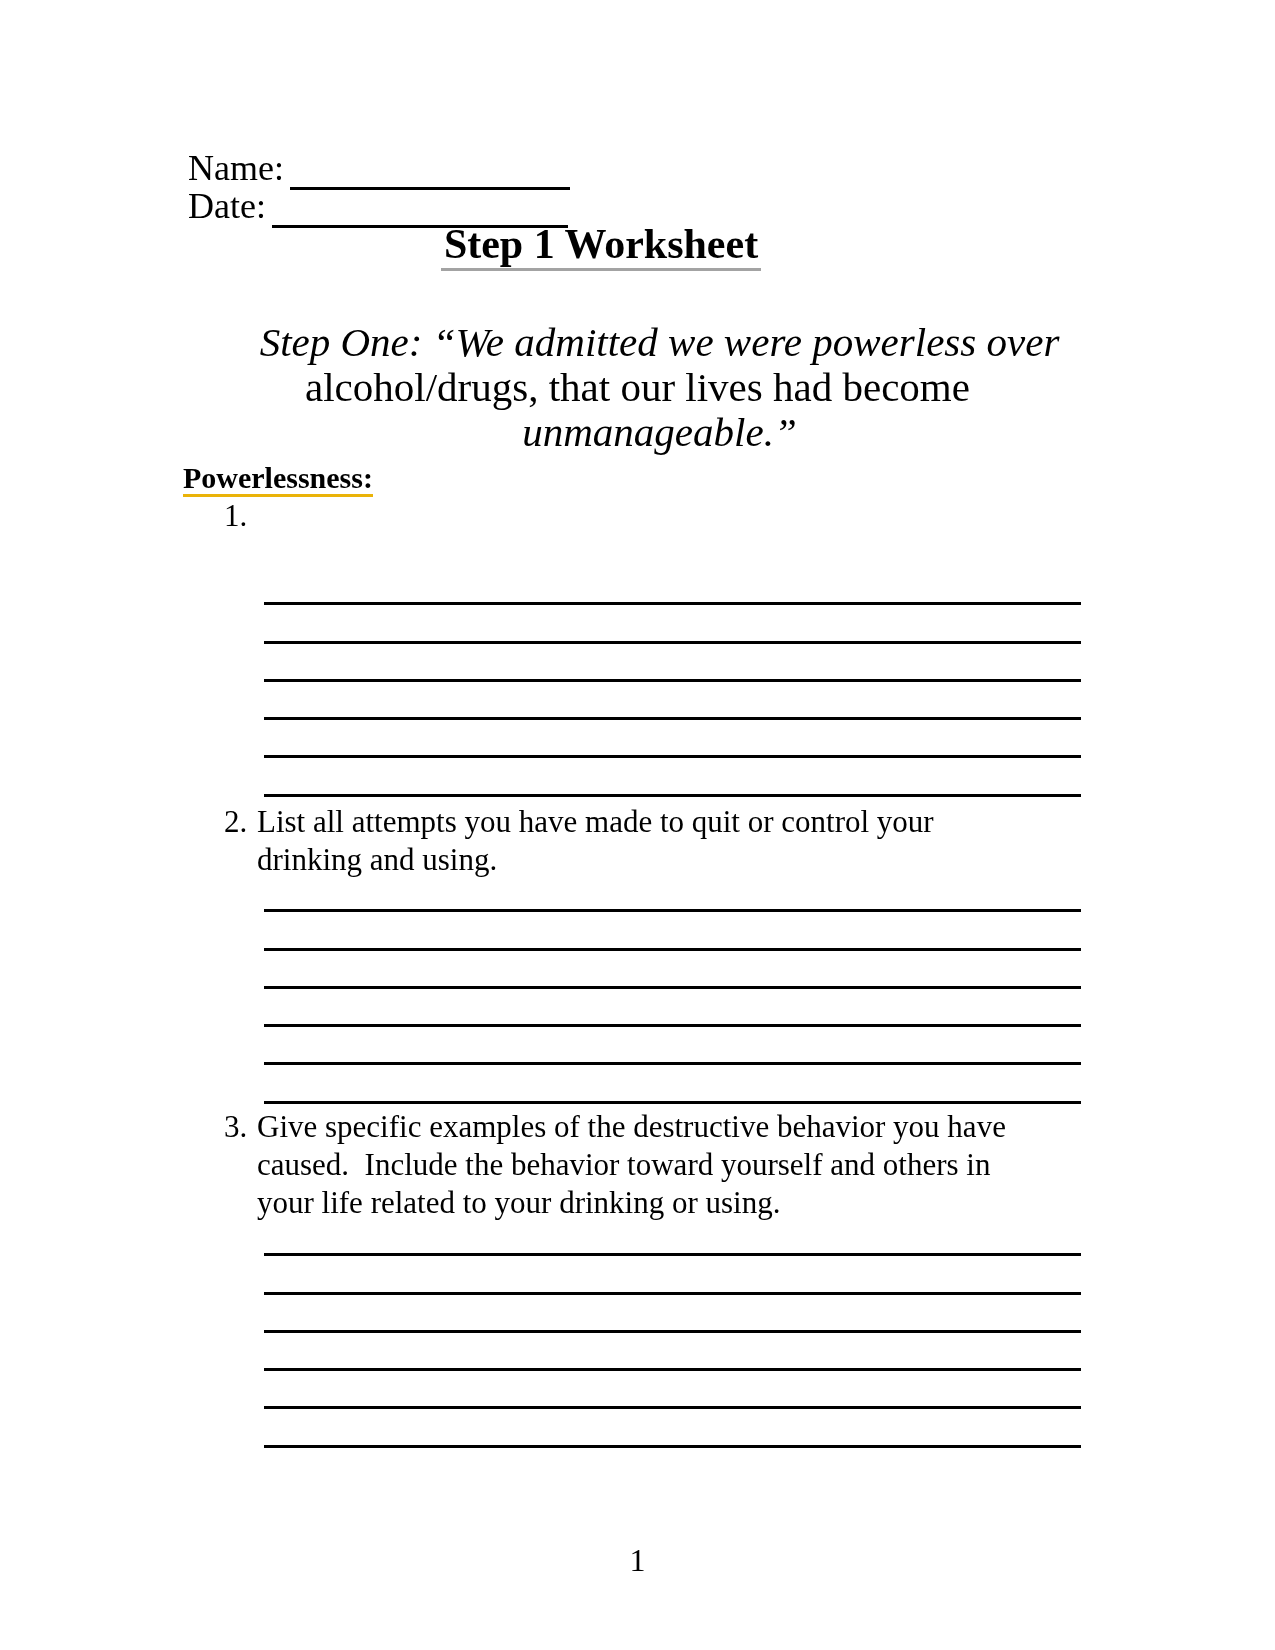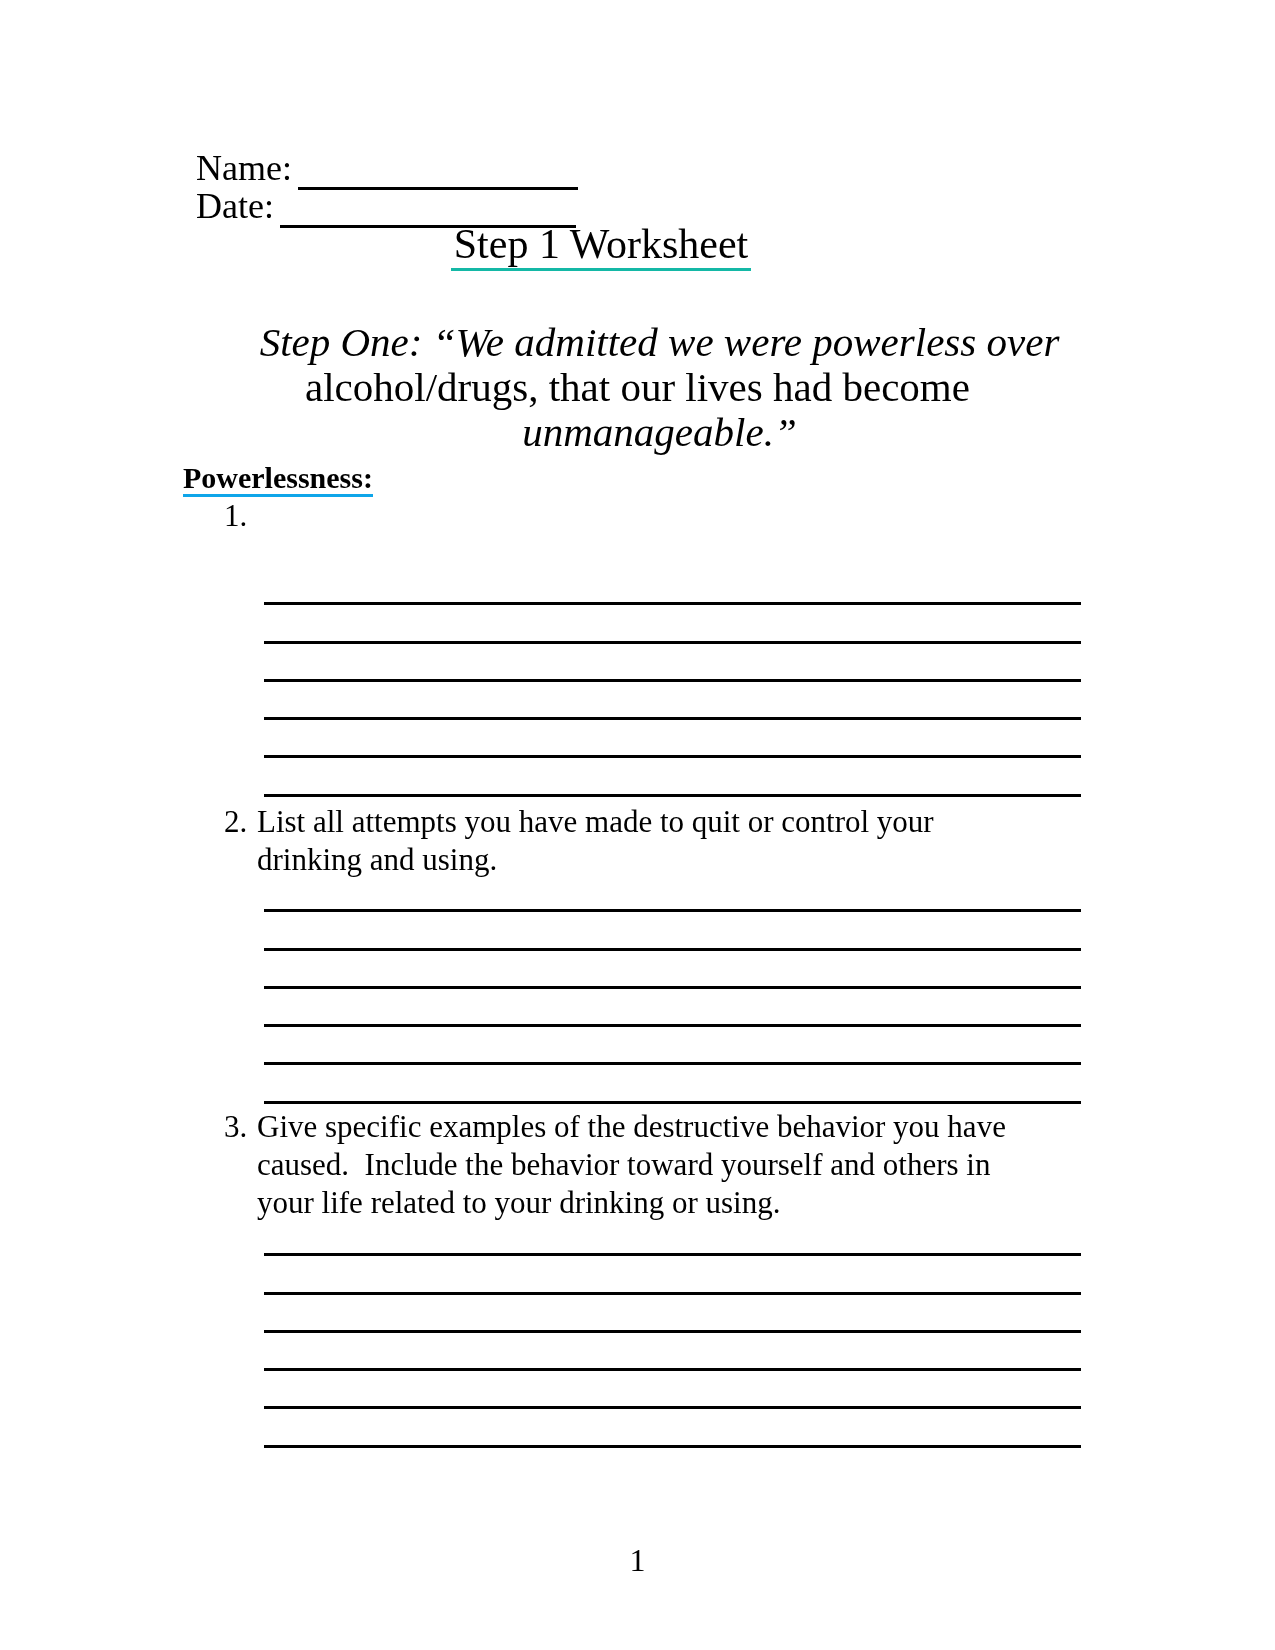--- a/index.html
+++ b/index.html
@@ -8,21 +8,21 @@
     position:relative;
     width:1275px;
     height:1650px;
     background:#ffffff;
     color:#000000;
     font-family:"Liberation Serif","DejaVu Serif",serif;
     overflow:hidden;
   }
   .field-row {
     position:absolute;
-    left:196px;
+    left:188px;
     font-size:36px;
     line-height:38px;
     white-space:nowrap;
   }
   .name-row { top:149px; }
   .date-row { top:187px; }
   .fill-line {
     display:inline-block;
     height:30px;
     border-bottom:3px solid #000;
@@ -34,42 +34,42 @@
 
   .title-wrap {
     position:absolute;
     top:219px;
     left:0;
     width:1202px;
     text-align:center;
     font-size:42px;
     line-height:50px;
   }
-  .title-text { border-bottom:3px solid #14b8a6; padding:0 3px 1px 3px; }
+  .title-text { border-bottom:3px solid #a3a3a3; padding:0 3px 1px 3px;font-weight:bold; }
 
   .quote {
     position:absolute;
     top:320px;
     left:0;
     width:1275px;
     text-align:center;
     font-size:41px;
     line-height:45px;
   }
   .italic { font-style:italic;padding-left:44px; }
 
   .heading-wrap {
     position:absolute;
     top:459px;
     left:183px;
     font-size:30px;
     font-weight:bold;
     line-height:38px;
   }
-  .section-heading { border-bottom:3px solid #0ea5e9; }
+  .section-heading { border-bottom:3px solid #eab308; }
 
   .question {
     position:absolute;
     left:224px;
     width:810px;
     font-size:31px;
     line-height:38px;
     display:flex;
   }
   .q1 { top:497px; }

